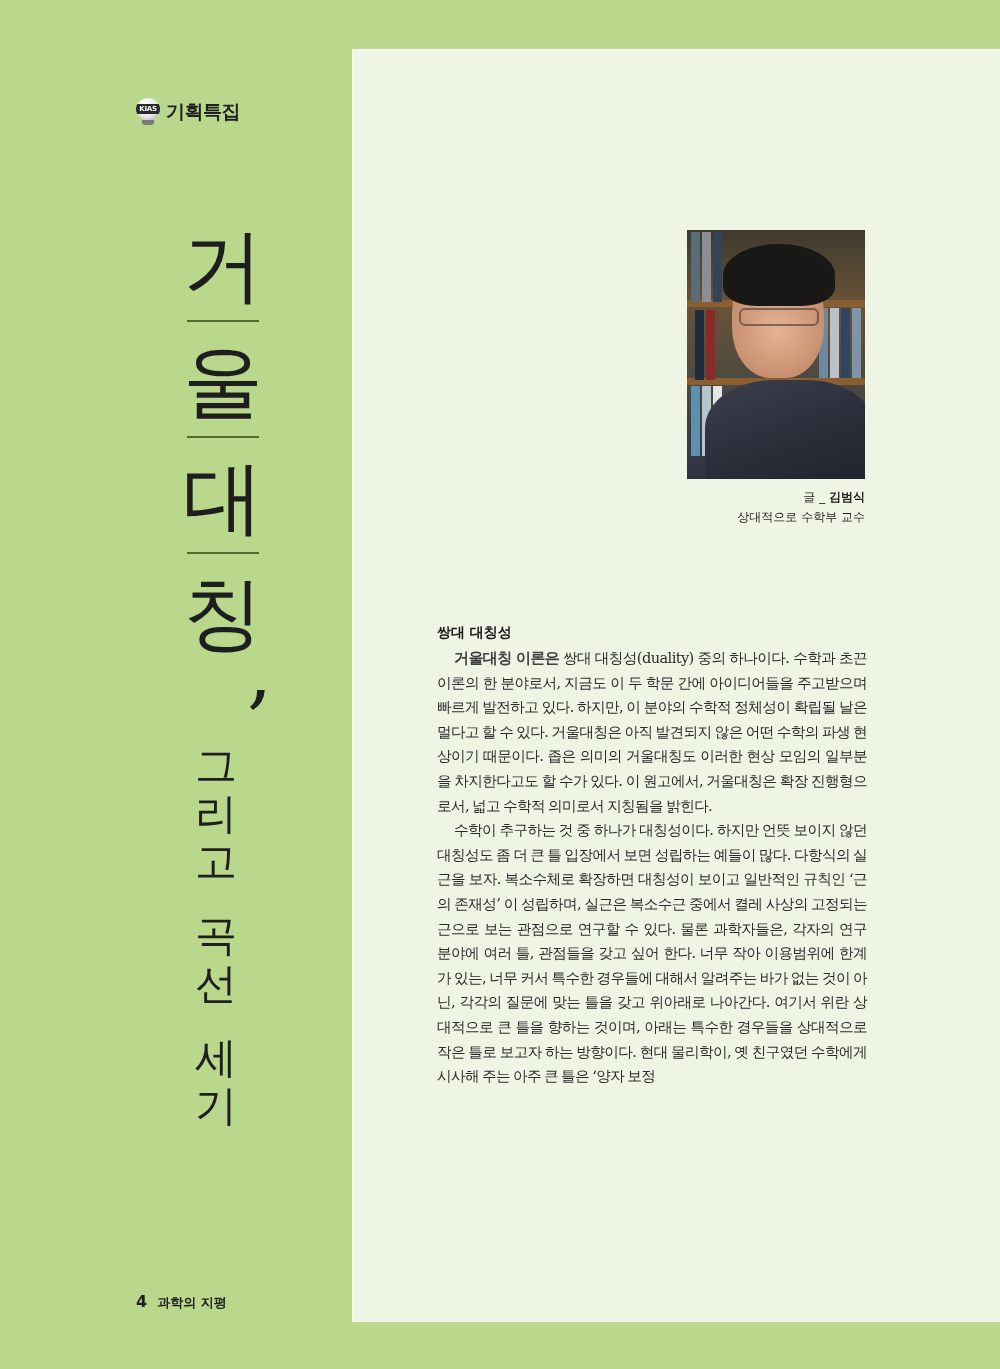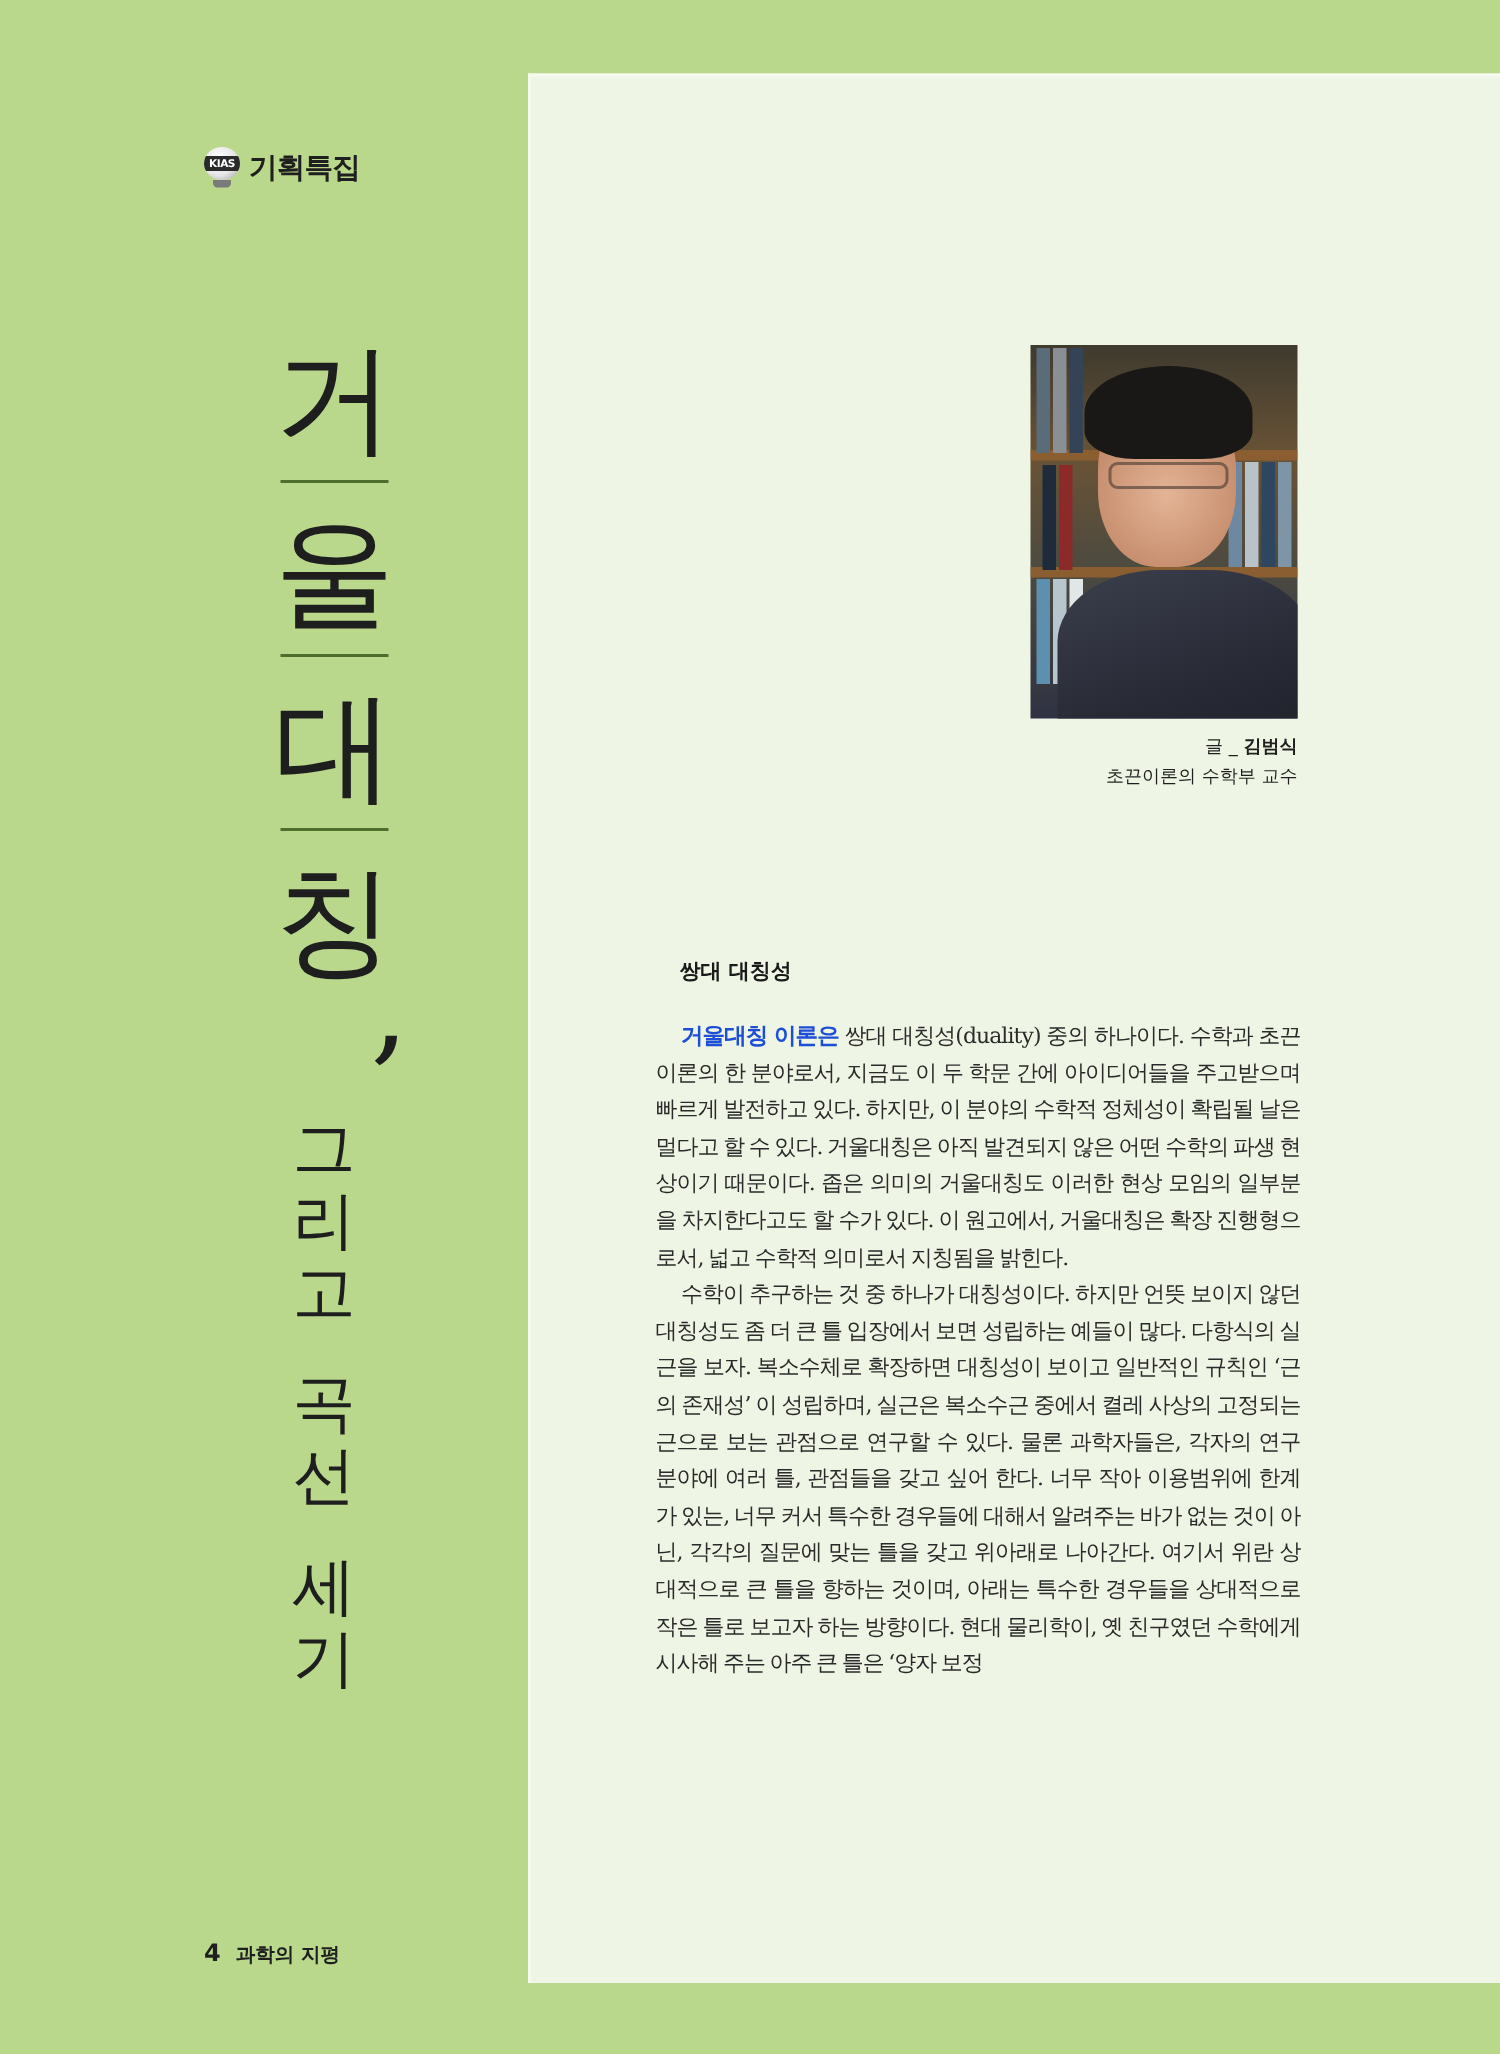--- a/index.html
+++ b/index.html
@@ -228,38 +228,38 @@
       left: 437px;
       top: 618px;
       width: 430px;
     }
     .article-heading {
       font-family: "DejaVu Sans", sans-serif;
       font-weight: bold;
       font-size: 14px;
       line-height: 28px;
       color: #1a1a1a;
-      margin: 16px;
+      margin: 0;
     }
     .article-para {
       font-family: "DejaVu Serif", "Liberation Serif", serif;
       font-size: 14.6px;
       line-height: 24.6px;
       color: #2a2a2a;
       text-align: justify;
       text-indent: 17px;
       margin: 0;
       letter-spacing: -0.6px;
       word-spacing: -1px;
     }
     .lead-bold {
       font-family: "DejaVu Sans", sans-serif;
       font-weight: bold;
       font-size: 15px;
-      color: #1d4ed8;
+      color: #404040;
     }
   </style>
 </head>
 <body>
 
 <div class="page">
 
   <div class="section-tag">
     <div class="kias-logo">
       <div class="globe">
@@ -326,21 +326,21 @@
     <div class="person-body"></div>
     <div class="person-head"></div>
     <div class="person-hair"></div>
     <div class="glasses"></div>
   </div>
 
   <div class="author-byline">
     <div>
       <span class="byline-prefix">글 _ </span><span class="byline-name">김범식</span>
     </div>
-    <div>초끈이론의 수학부 교수</div>
+    <div>상대적으로 수학부 교수</div>
   </div>
 
   <div class="article">
     <h3 class="article-heading">쌍대 대칭성</h3>
     <p class="article-para"><span class="lead-bold">거울대칭 이론은</span><span> 쌍대 대칭성(duality) 중의 하나이다. 수학과 초끈이론의 한 분야로서, 지금도 이 두 학문 간에 아이디어들을 주고받으며 빠르게 발전하고 있다. 하지만, 이 분야의 수학적 정체성이 확립될 날은 멀다고 할 수 있다. 거울대칭은 아직 발견되지 않은 어떤 수학의 파생 현상이기 때문이다. 좁은 의미의 거울대칭도 이러한 현상 모임의 일부분을 차지한다고도 할 수가 있다. 이 원고에서, 거울대칭은 확장 진행형으로서, 넓고 수학적 의미로서 지칭됨을 밝힌다.</span></p>
     <p class="article-para"><span>수학이 추구하는 것 중 하나가 대칭성이다. 하지만 언뜻 보이지 않던 대칭성도 좀 더 큰 틀 입장에서 보면 성립하는 예들이 많다. 다항식의 실근을 보자. 복소수체로 확장하면 대칭성이 보이고 일반적인 규칙인 ‘근의 존재성’ 이 성립하며, 실근은 복소수근 중에서 켤레 사상의 고정되는 근으로 보는 관점으로 연구할 수 있다. 물론 과학자들은, 각자의 연구 분야에 여러 틀, 관점들을 갖고 싶어 한다. 너무 작아 이용범위에 한계가 있는, 너무 커서 특수한 경우들에 대해서 알려주는 바가 없는 것이 아닌, 각각의 질문에 맞는 틀을 갖고 위아래로 나아간다. 여기서 위란 상대적으로 큰 틀을 향하는 것이며, 아래는 특수한 경우들을 상대적으로 작은 틀로 보고자 하는 방향이다. 현대 물리학이, 옛 친구였던 수학에게 시사해 주는 아주 큰 틀은 ‘양자 보정</span></p>
   </div>
 
 </div>
 

